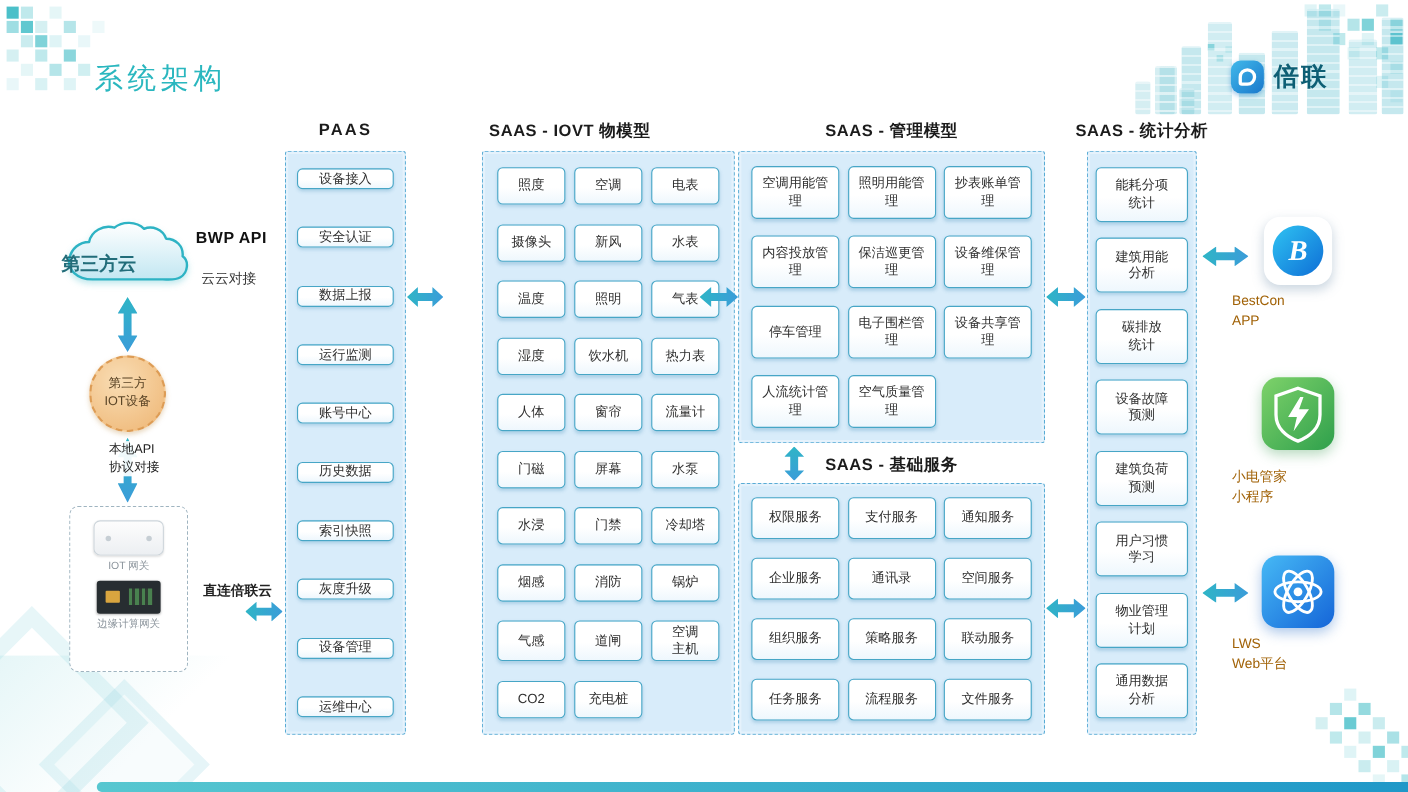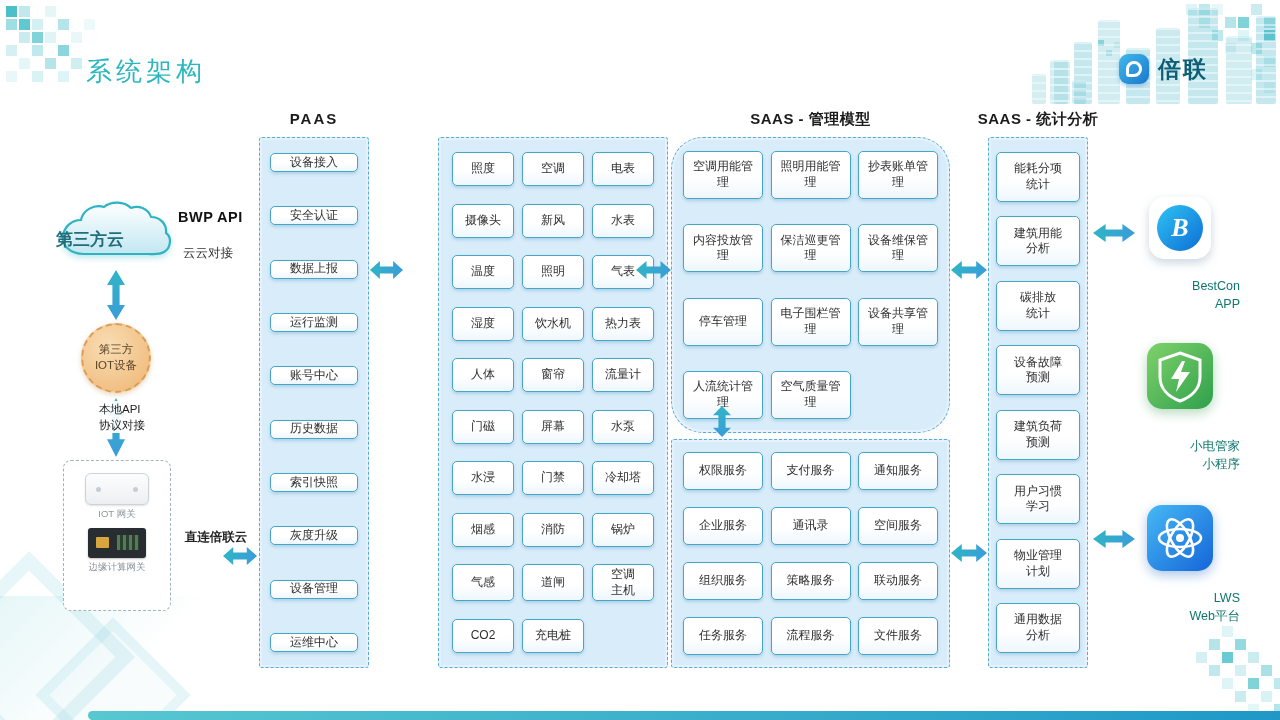--- a/index.html
+++ b/index.html
@@ -58,21 +58,21 @@
   .hex2 { position:absolute; left:58px; top:640px; width:110px; height:110px;
     border:10px solid rgba(108,200,210,.12); background:rgba(160,220,225,.08); transform:rotate(45deg); }
   .wedge { position:absolute; left:0; top:596px; width:230px; height:124px;
     background:linear-gradient(135deg, rgba(140,215,220,.22), rgba(140,215,220,0) 60%); }
   .footer-bar { position:absolute; left:88px; top:711px; width:1192px; height:9px;
     border-radius:5px 0 0 5px; background:linear-gradient(90deg,#57c7d0,#1f98c8); }
 
   
   .page-title { position:absolute; left:86px; top:54px; font-size:26px; font-weight:500;
     color:#2ab7bf; letter-spacing:4px; }
-  .logo { position:absolute; right:72px; top:54px; display:flex; align-items:flex-start; gap:9px; z-index:5; }
+  .logo { position:absolute; right:72px; top:54px; display:flex; align-items:flex-end; gap:9px; z-index:5; }
   .logo-mark { width:30px; height:30px; border-radius:9px; position:relative;
     background:linear-gradient(135deg,#41b9ea,#1a78cc); box-shadow:0 2px 4px rgba(30,120,200,.35); }
   .logo-mark::after { content:""; position:absolute; inset:7px; border:3.5px solid #fff;
     border-radius:50% 50% 50% 3px; }
   .logo-text { font-size:23px; font-weight:bold; color:#0d5e74; letter-spacing:2px; }
 
   
   .col-header { position:absolute; font-size:15px; font-weight:700; color:#1b1b1b;
     text-align:center; letter-spacing:.5px; }
   .h-paas  { left:259px; top:110px; width:110px; letter-spacing:2px; }
@@ -91,23 +91,23 @@
 
   .paas-panel { left:259px; top:137px; width:110px; height:531px; display:flex; flex-direction:column;
     align-items:center; justify-content:space-between; padding:15px 0; }
   .paas-box { width:88px; height:19px; }
 
   .iovt-panel { left:403px; top:137px; width:230px; height:531px; display:grid;
     grid-template-columns:repeat(3,62px); justify-content:space-between; align-content:space-between;
     padding:14px 13px;margin-left:35px; }
   .iovt-box { min-height:34px; }
 
-  .mgmt-panel { left:671px; top:137px; width:279px; height:296px; display:grid;
+  .mgmt-panel { left:671px; top:137px; width:279px; height:266px; display:grid;
     grid-template-columns:repeat(3,80px); justify-content:space-between; align-content:space-between;
-    padding:13px 11px;border-radius:32px; }
+    padding:13px 11px; }
   .mgmt-box { min-height:48px; padding:2px 8px; }
 
   .basic-panel { left:671px; top:439px; width:279px; height:229px; display:grid;
     grid-template-columns:repeat(3,80px); justify-content:space-between; align-content:space-between;
     padding:12px 11px; }
   .basic-box { min-height:38px; padding:2px 8px; }
 
   .stats-panel { left:988px; top:137px; width:100px; height:531px; display:flex; flex-direction:column;
     align-items:center; justify-content:space-between; padding:14px 0; }
   .stats-box { width:84px; min-height:50px; padding:2px 8px; }
@@ -161,22 +161,22 @@
   
   .bestcon-card { position:absolute; left:1149px; top:197px; width:62px; height:62px; background:#fff;
     border-radius:15px; box-shadow:0 4px 10px rgba(110,140,170,.35); display:flex; align-items:center;
     justify-content:center; }
   .bestcon-circle { width:46px; height:46px; border-radius:50%;
     background:linear-gradient(135deg,#2fc3f2,#0e6ed6); color:#fff; font-size:26px; font-weight:800;
     font-style:italic; display:flex; align-items:center; justify-content:center;
     font-family:"Liberation Serif", serif; }
   .shield-wrap { position:absolute; left:1144px; top:340px; filter:drop-shadow(0 4px 6px rgba(70,160,90,.4)); }
   .lws-wrap { position:absolute; left:1144px; top:502px; filter:drop-shadow(0 4px 6px rgba(40,110,200,.4)); }
-  .app-label { position:absolute; width:120px; text-align:right; font-size:12.5px; color:#0f766e;
-    line-height:1.45; white-space:pre-line;margin-top:13px; }
+  .app-label { position:absolute; width:120px; text-align:left; font-size:12.5px; color:#a16207;
+    line-height:1.45; white-space:pre-line; }
   .lbl-bestcon { left:1120px; top:264px; }
   .lbl-xiaodian { left:1120px; top:424px; }
   .lbl-lws { left:1120px; top:576px; }
 </style>
 </head>
 <body>
 
 <div class="stage">
 
   <i class="pxa px-tl"></i>
@@ -203,20 +203,21 @@
   <div class="wedge"></div>
   <div class="footer-bar"></div>
 
   <h1 class="page-title">系统架构</h1>
   <div class="logo">
     <span class="logo-mark"></span>
     <span class="logo-text">倍联</span>
   </div>
 
   <div class="col-header h-paas">PAAS</div>
+  <div class="col-header h-iovt">SAAS - IOVT 物模型</div>
   <div class="col-header h-mgmt">SAAS - 管理模型</div>
   <div class="col-header h-stats">SAAS - 统计分析</div>
   <div class="col-header h-basic">SAAS - 基础服务</div>
 
   <div class="panel paas-panel">
     <div class="box paas-box">设备接入</div>
     <div class="box paas-box">安全认证</div>
     <div class="box paas-box">数据上报</div>
     <div class="box paas-box">运行监测</div>
     <div class="box paas-box">账号中心</div>

